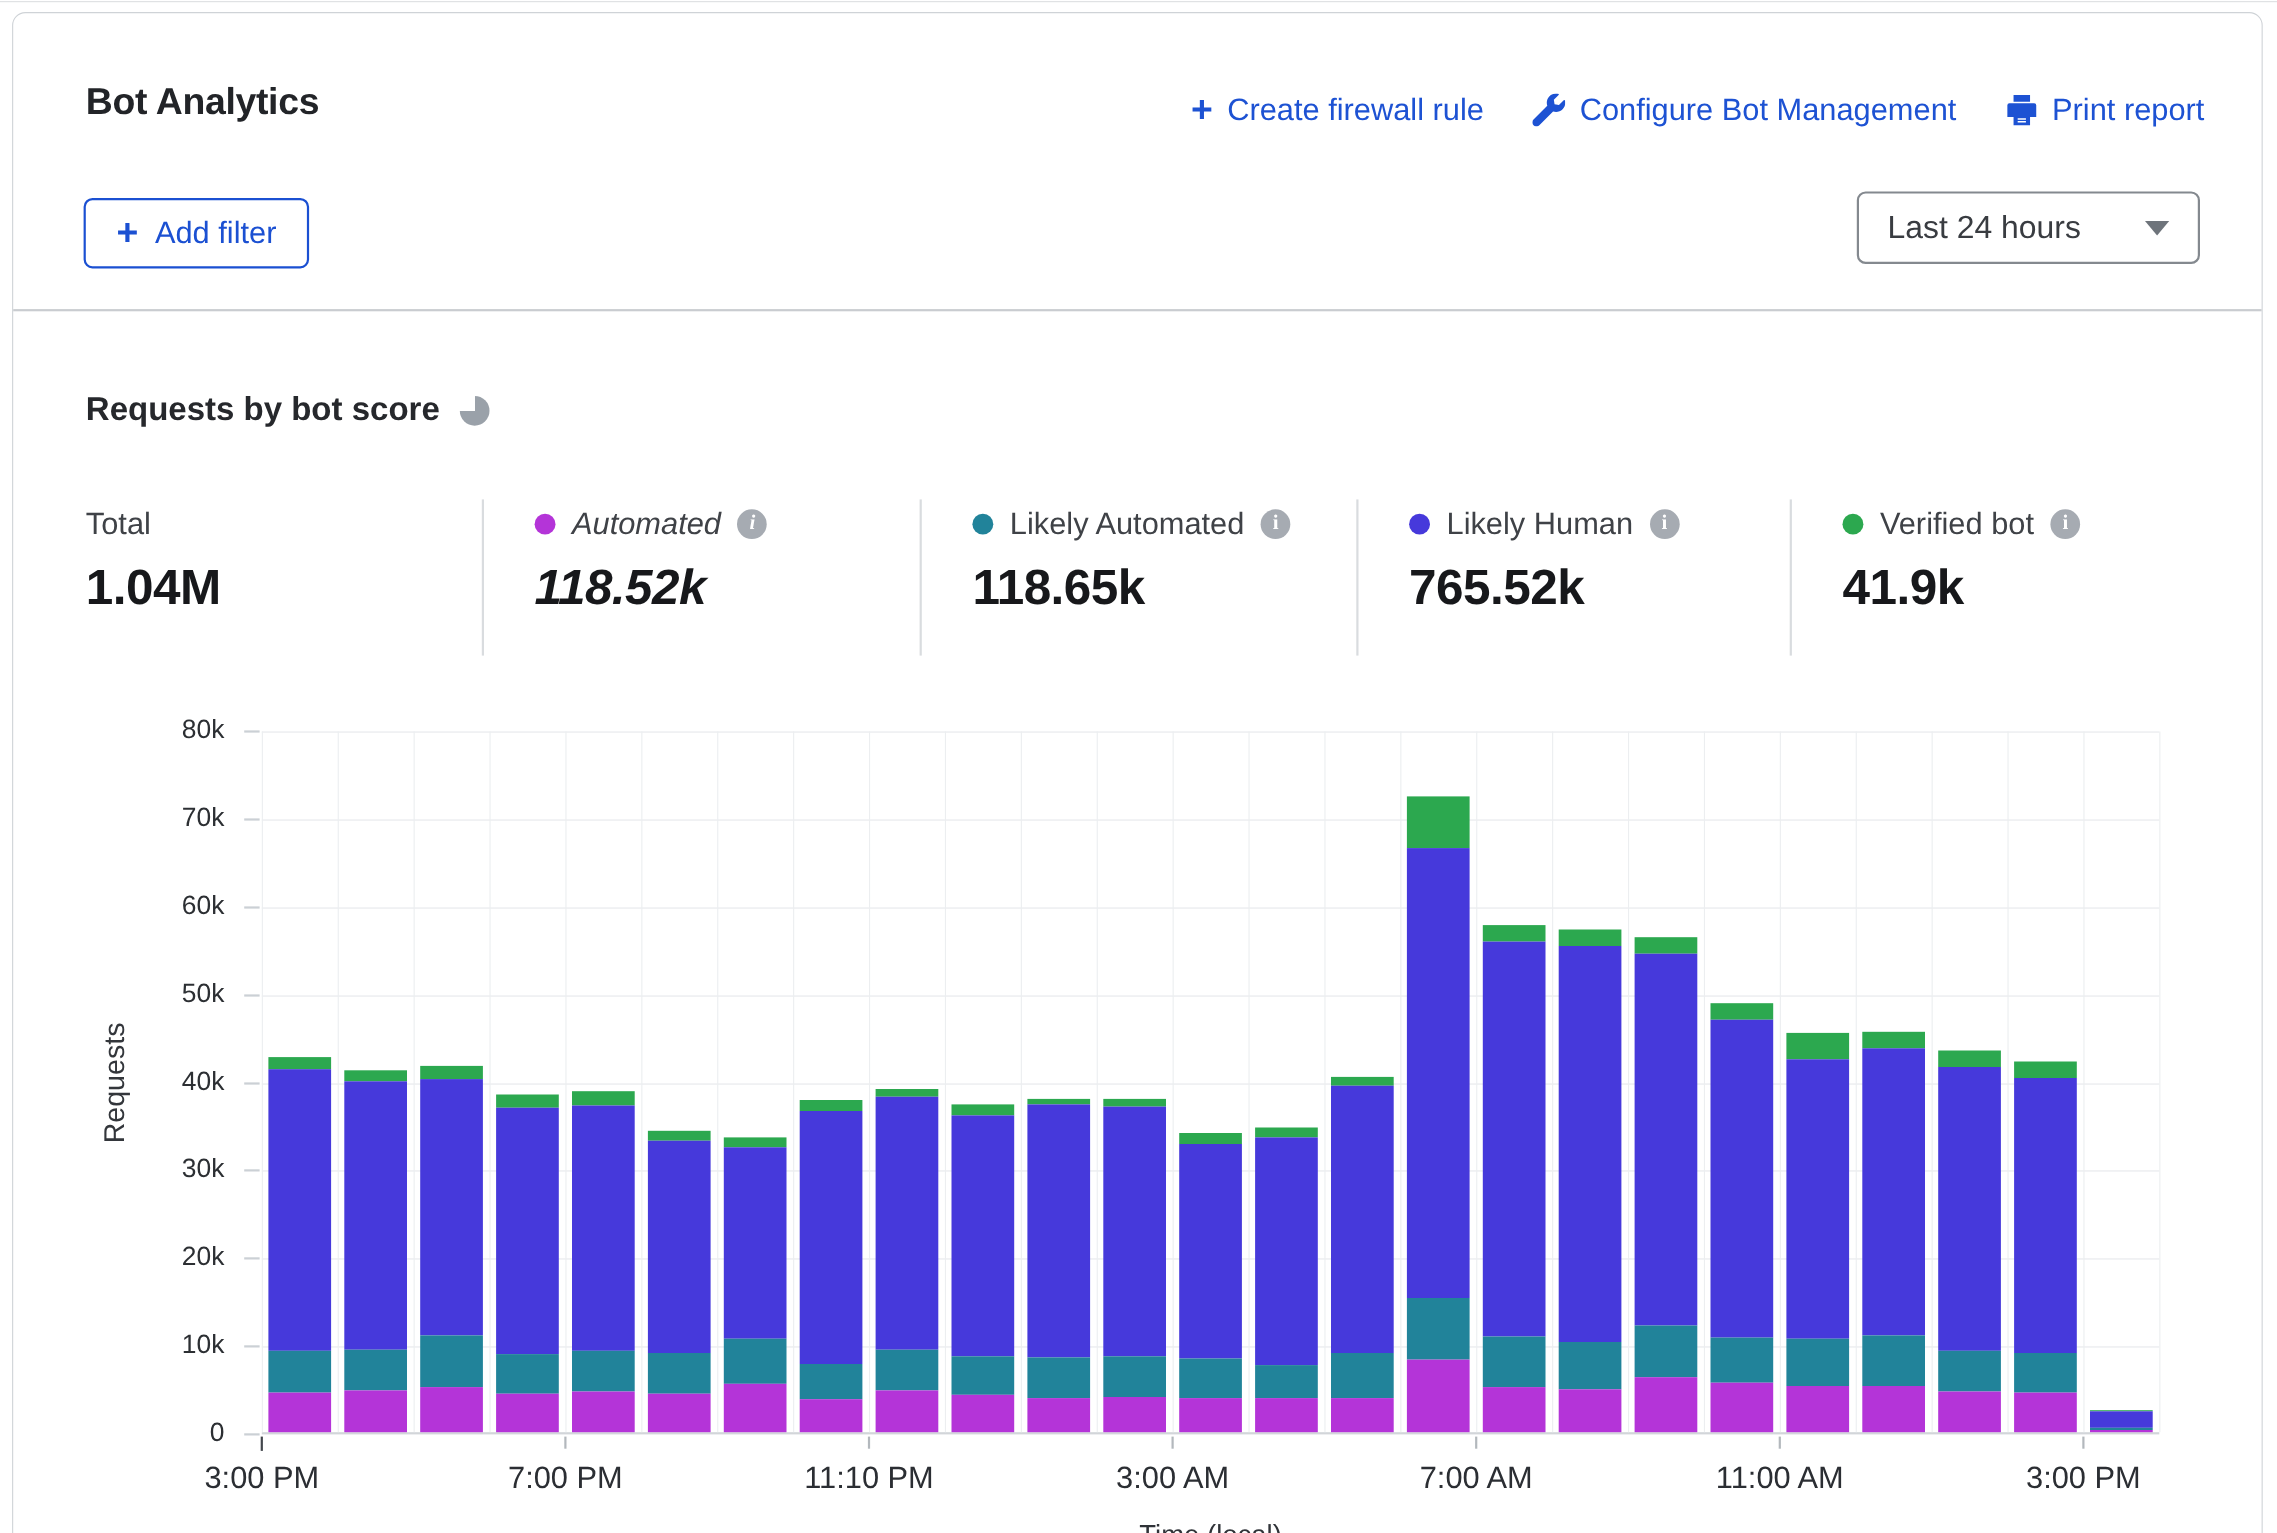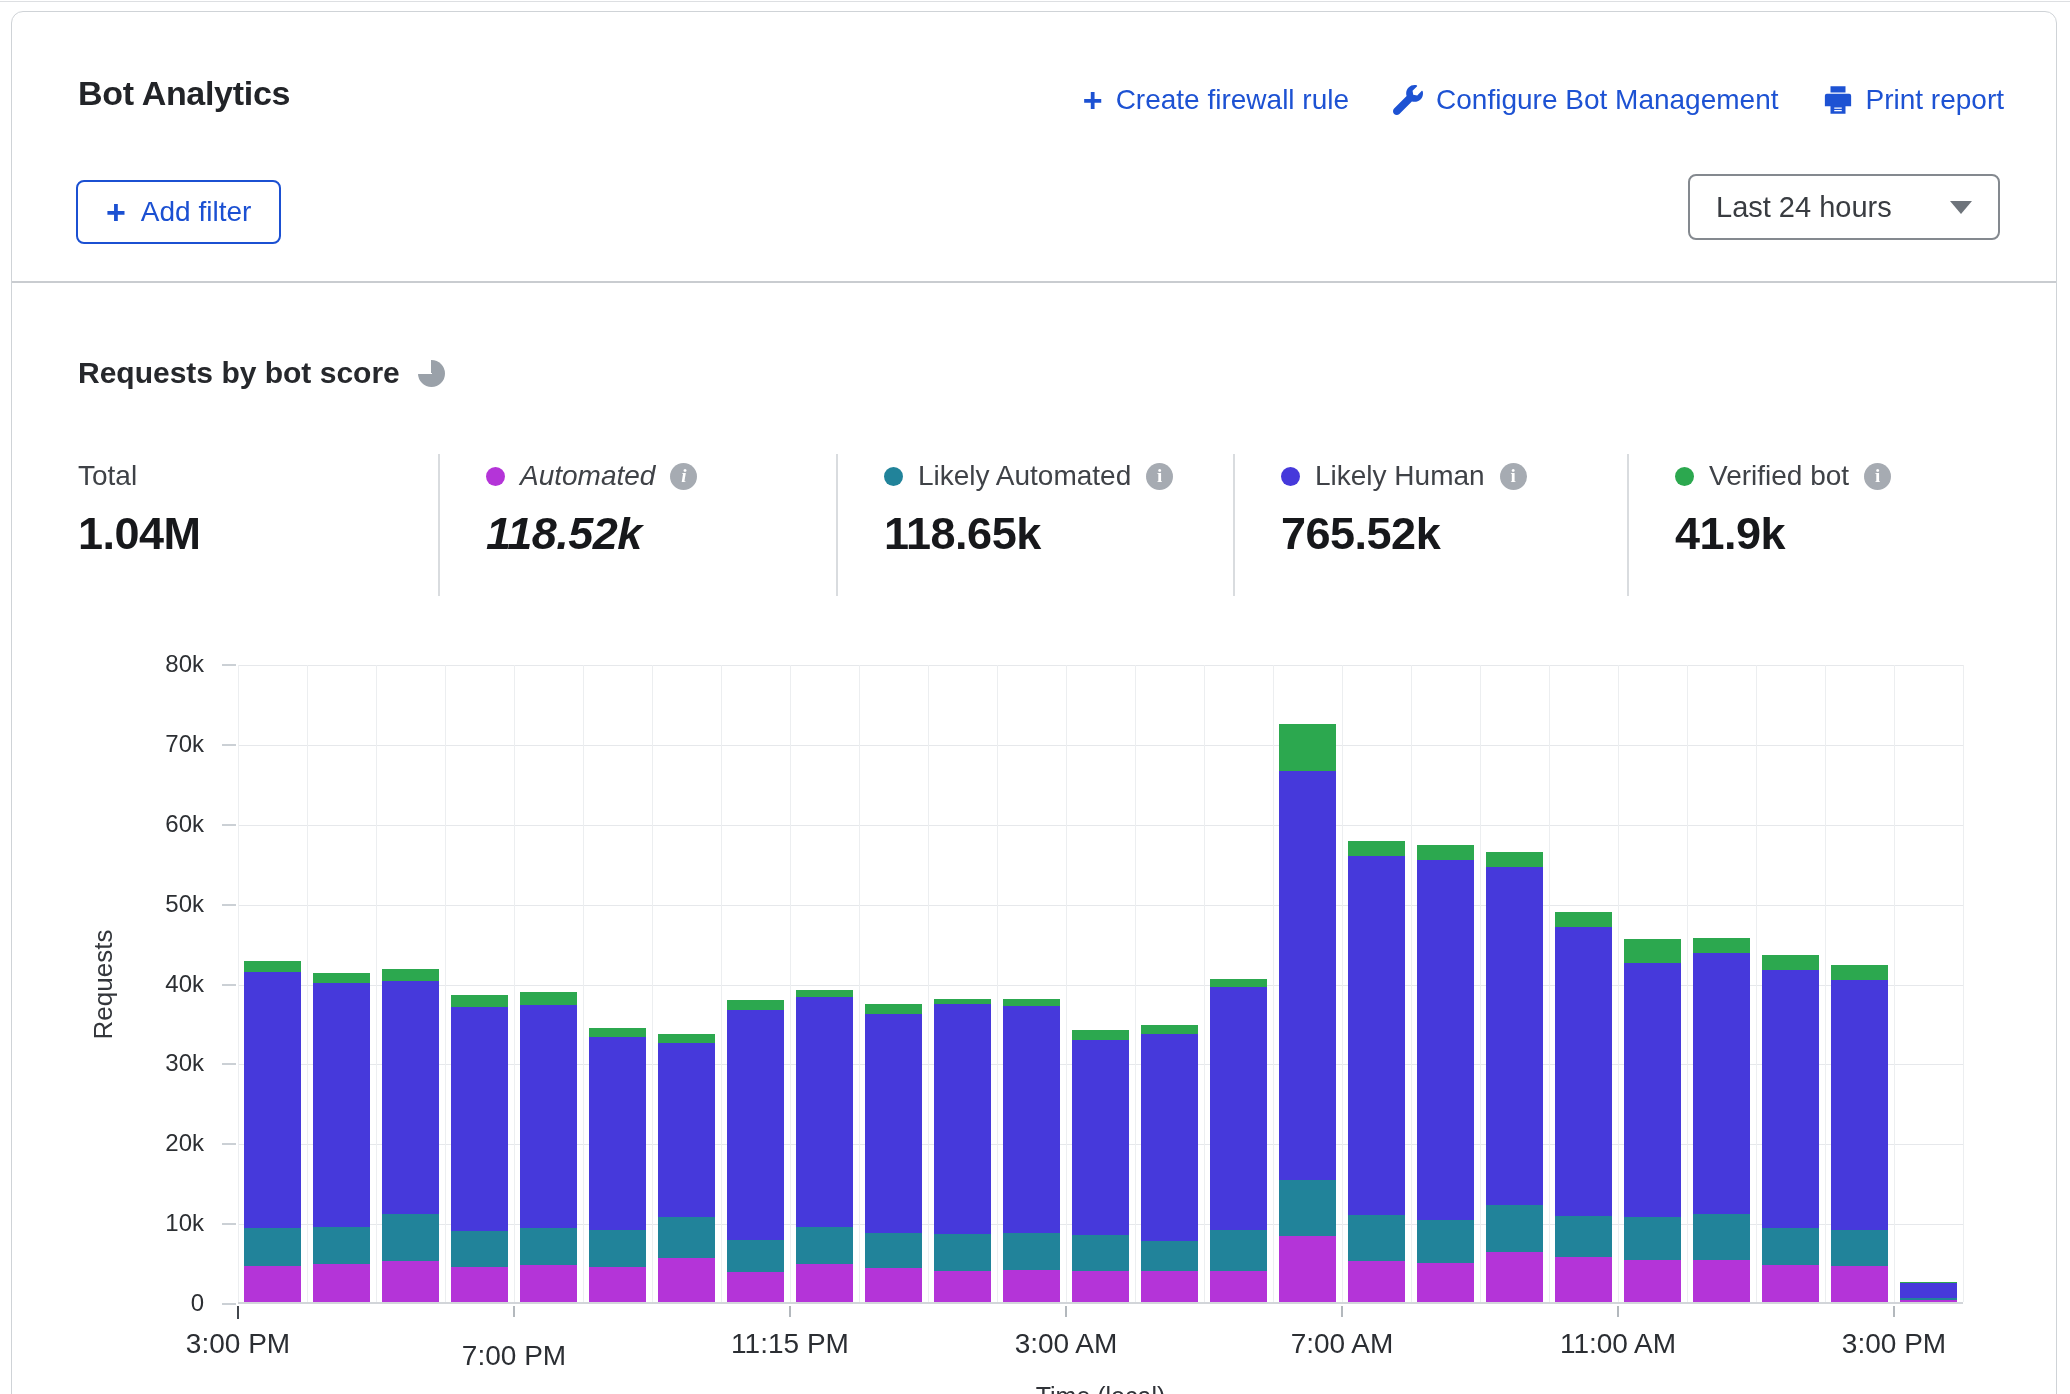--- a/index.html
+++ b/index.html
@@ -386,23 +386,23 @@
             <div style="height: 2.39625px; background: rgb(33, 131, 154);"></div>
             <div style="height: 15.1762px; background: rgb(70, 57, 219);"></div>
             <div style="height: 0.79875px; background: rgb(44, 168, 79);"></div>
           </div>
         </div>
       <div class="x-axis" id="x-axis">
         <div class="x-axis-title">Time (local)</div>
       <div class="x-tick first" style="left: 0px;"></div>
           <div class="x-tick-label" style="left: 0px;">3:00 PM</div>
           <div class="x-tick" style="left: 276px;"></div>
-          <div class="x-tick-label" style="left: 276px; margin-top: 12px;">7:00 PM</div>
+          <div class="x-tick-label" style="left: 276px;">7:00 PM</div>
           <div class="x-tick" style="left: 552px;"></div>
-          <div class="x-tick-label" style="left: 552px;">11:15 PM</div>
+          <div class="x-tick-label" style="left: 552px;">11:10 PM</div>
           <div class="x-tick" style="left: 828px;"></div>
           <div class="x-tick-label" style="left: 828px;">3:00 AM</div>
           <div class="x-tick" style="left: 1104px;"></div>
           <div class="x-tick-label" style="left: 1104px;">7:00 AM</div>
           <div class="x-tick" style="left: 1380px;"></div>
           <div class="x-tick-label" style="left: 1380px;">11:00 AM</div>
           <div class="x-tick" style="left: 1656px;"></div>
           <div class="x-tick-label" style="left: 1656px;">3:00 PM</div>
         </div>
     </div>

